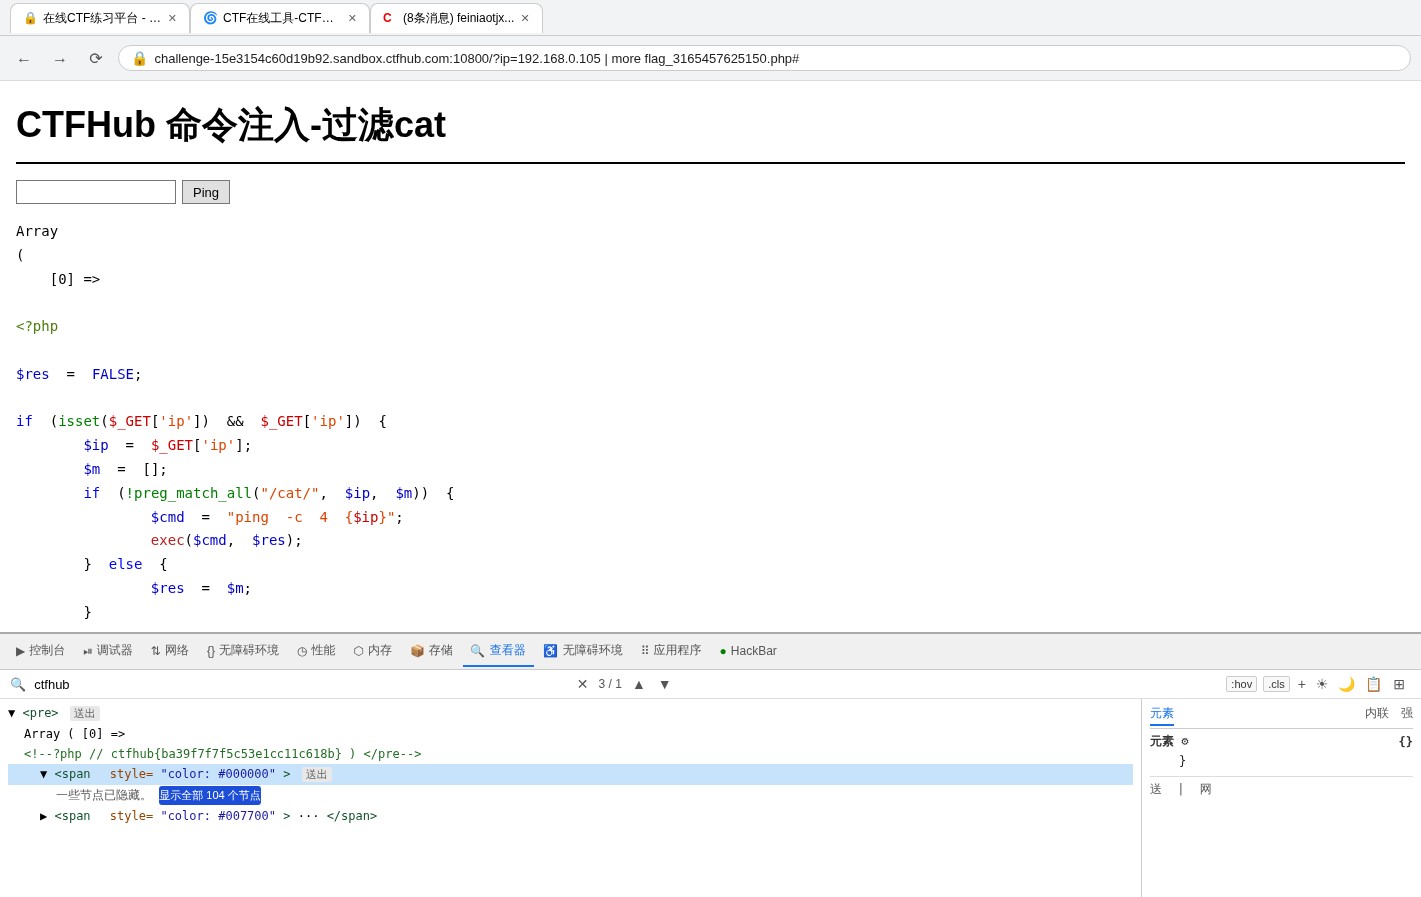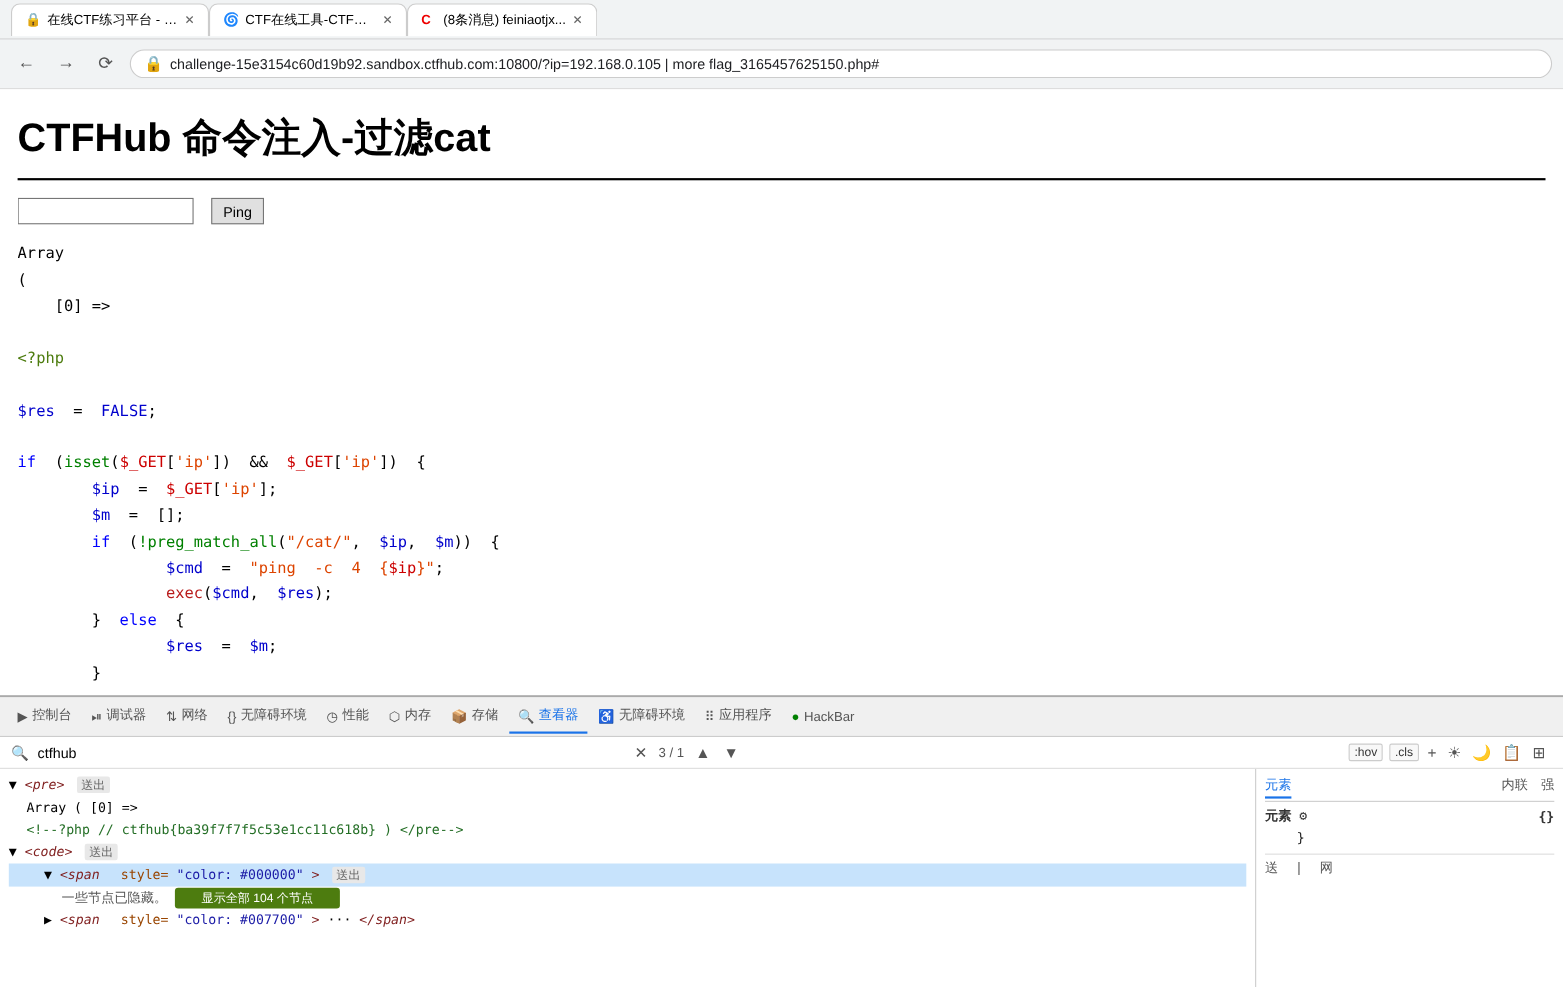--- a/index.html
+++ b/index.html
@@ -16,43 +16,43 @@
     .tab { display: flex; align-items: center; padding: 6px 12px; background: #fff; border: 1px solid #ccc; border-bottom: none; border-radius: 8px 8px 0 0; font-size: 12px; gap: 6px; max-width: 180px; }
     .tab-icon { width: 14px; height: 14px; display: flex; align-items: center; }
     .tab-label { flex: 1; overflow: hidden; text-overflow: ellipsis; white-space: nowrap; }
     .tab-close { font-size: 11px; color: #666; cursor: pointer; }
 
     
     .page-content { padding: 20px 16px; height: calc(897px - 36px - 40px - 270px); overflow-y: auto; }
     .page-title { font-size: 36px; font-weight: bold; margin-bottom: 12px; }
     .divider { border: none; border-top: 2px solid #000; margin: 8px 0 16px 0; }
     .ip-label { font-size: 16px; margin-bottom: 6px; }
-    .ip-form { display: flex; align-items: flex-end; gap: 16px; margin-bottom: 16px; }
+    .ip-form { display: flex; align-items: flex-end; gap: 6px; margin-bottom: 16px; }
     .ip-input { border: 1px solid #767676; padding: 2px 4px; width: 160px; height: 24px; }
     .ping-btn { padding: 2px 10px; border: 1px solid #767676; background: #e0e0e0; cursor: pointer; font-size: 13px; height: 24px; }
     .code-block { font-family: monospace; font-size: 14px; line-height: 1.7; white-space: pre; }
 
     
     .devtools { height: 270px; background: #fff; border-top: 2px solid #aaa; display: flex; flex-direction: column; }
     .devtools-tabs { display: flex; align-items: center; background: #f0f0f0; border-bottom: 1px solid #ccc; padding: 0 8px; height: 36px; gap: 2px; }
     .devtools-tab { padding: 6px 8px; font-size: 12px; cursor: pointer; display: flex; align-items: center; gap: 4px; border-bottom: 2px solid transparent; color: #555; white-space: nowrap; }
     .devtools-tab.active { border-bottom: 2px solid #1a73e8; color: #1a73e8; }
     .devtools-body { display: flex; flex: 1; overflow: hidden; }
     .devtools-dom { flex: 1; padding: 4px 8px; font-family: monospace; font-size: 12px; line-height: 1.7; overflow-y: auto; background: #fff; }
     .devtools-sidebar { width: 280px; border-left: 1px solid #ccc; padding: 4px 8px; font-family: monospace; font-size: 12px; background: #fff; display: flex; flex-direction: column; }
 
     .dom-line { cursor: default; }
-    .dom-line .tag { color: #7f1d1d; font-style: italic; }
+    .dom-line .tag { color: #14532d; }
     .dom-line .attr-name { color: #994500; margin-left: 12px; }
     .dom-line .attr-val { color: #1a1aa6; }
     .highlight-node { background: #c7e3fc; }
     .expand-arrow { cursor: pointer; user-select: none; }
 
     .devtools-search-bar { display: flex; align-items: center; background: #fff; border-bottom: 1px solid #ddd; padding: 4px 10px; gap: 8px; }
-    .show-all-btn { background: #4d7c0f; color: #fff; border: none; border-radius: 3px; font-size: 11px; padding: 2px 24px; cursor: pointer; }
+    .show-all-btn { background: #1d4ed8; color: #fff; border: none; border-radius: 3px; font-size: 11px; padding: 2px 0; cursor: pointer; }
     .pseudo-bar { display: flex; align-items: center; gap: 6px; font-size: 12px; color: #333; padding: 0 4px; }
     .pseudo-btn { border: 1px solid #ccc; background: #f8f8f8; font-size: 11px; padding: 1px 4px; cursor: pointer; border-radius: 2px; }
     .icon-btn { font-size: 14px; cursor: pointer; color: #555; padding: 2px; }
 
     .devtools-sidebar .css-rule { font-size: 12px; }
     .css-brace { color: #222; }
     .sidebar-header { display: flex; justify-content: space-between; align-items: center; font-size: 12px; font-weight: bold; color: #333; margin-bottom: 4px; }
 
     .right-panel-tabs { display: flex; gap: 12px; border-bottom: 1px solid #ccc; padding-bottom: 2px; margin-bottom: 4px; }
     .r-tab { font-size: 12px; cursor: pointer; color: #555; padding: 2px 0; }
@@ -195,25 +195,20 @@
         <span class="expand-arrow">▼</span>
         <span class="tag">&lt;pre&gt;</span>
         <span style="color:#666; font-size:11px; background:#e8e8e8; padding:1px 4px; border-radius:2px; margin-left:4px;">送出</span>
       </div>
       <div class="dom-line" style="padding-left:16px;">
         <span>Array ( [0] =&gt;</span>
       </div>
       <div class="dom-line" style="padding-left:16px; color:#236e25;">
         <span>&lt;!--?php // ctfhub{ba39f7f7f5c53e1cc11c618b} ) &lt;/pre--&gt;</span>
       </div>
-      <div class="dom-line">
-        <span class="expand-arrow">▼</span>
-        <span class="tag">&lt;code&gt;</span>
-        <span style="color:#666; font-size:11px; background:#e8e8e8; padding:1px 4px; border-radius:2px; margin-left:4px;">送出</span>
-      </div>
       <div class="dom-line highlight-node" style="padding-left:32px;">
         <span class="expand-arrow">▼</span>
         <span class="tag">&lt;span </span>
         <span class="attr-name">style=</span>
         <span class="attr-val">"color: #000000"</span>
         <span class="tag">&gt;</span>
         <span style="color:#666; font-size:11px; background:#e8e8e8; padding:1px 4px; border-radius:2px; margin-left:4px;">送出</span>
       </div>
       <div class="dom-line" style="padding-left:48px; color:#555; font-size:12px;">
         <span>一些节点已隐藏。</span>

